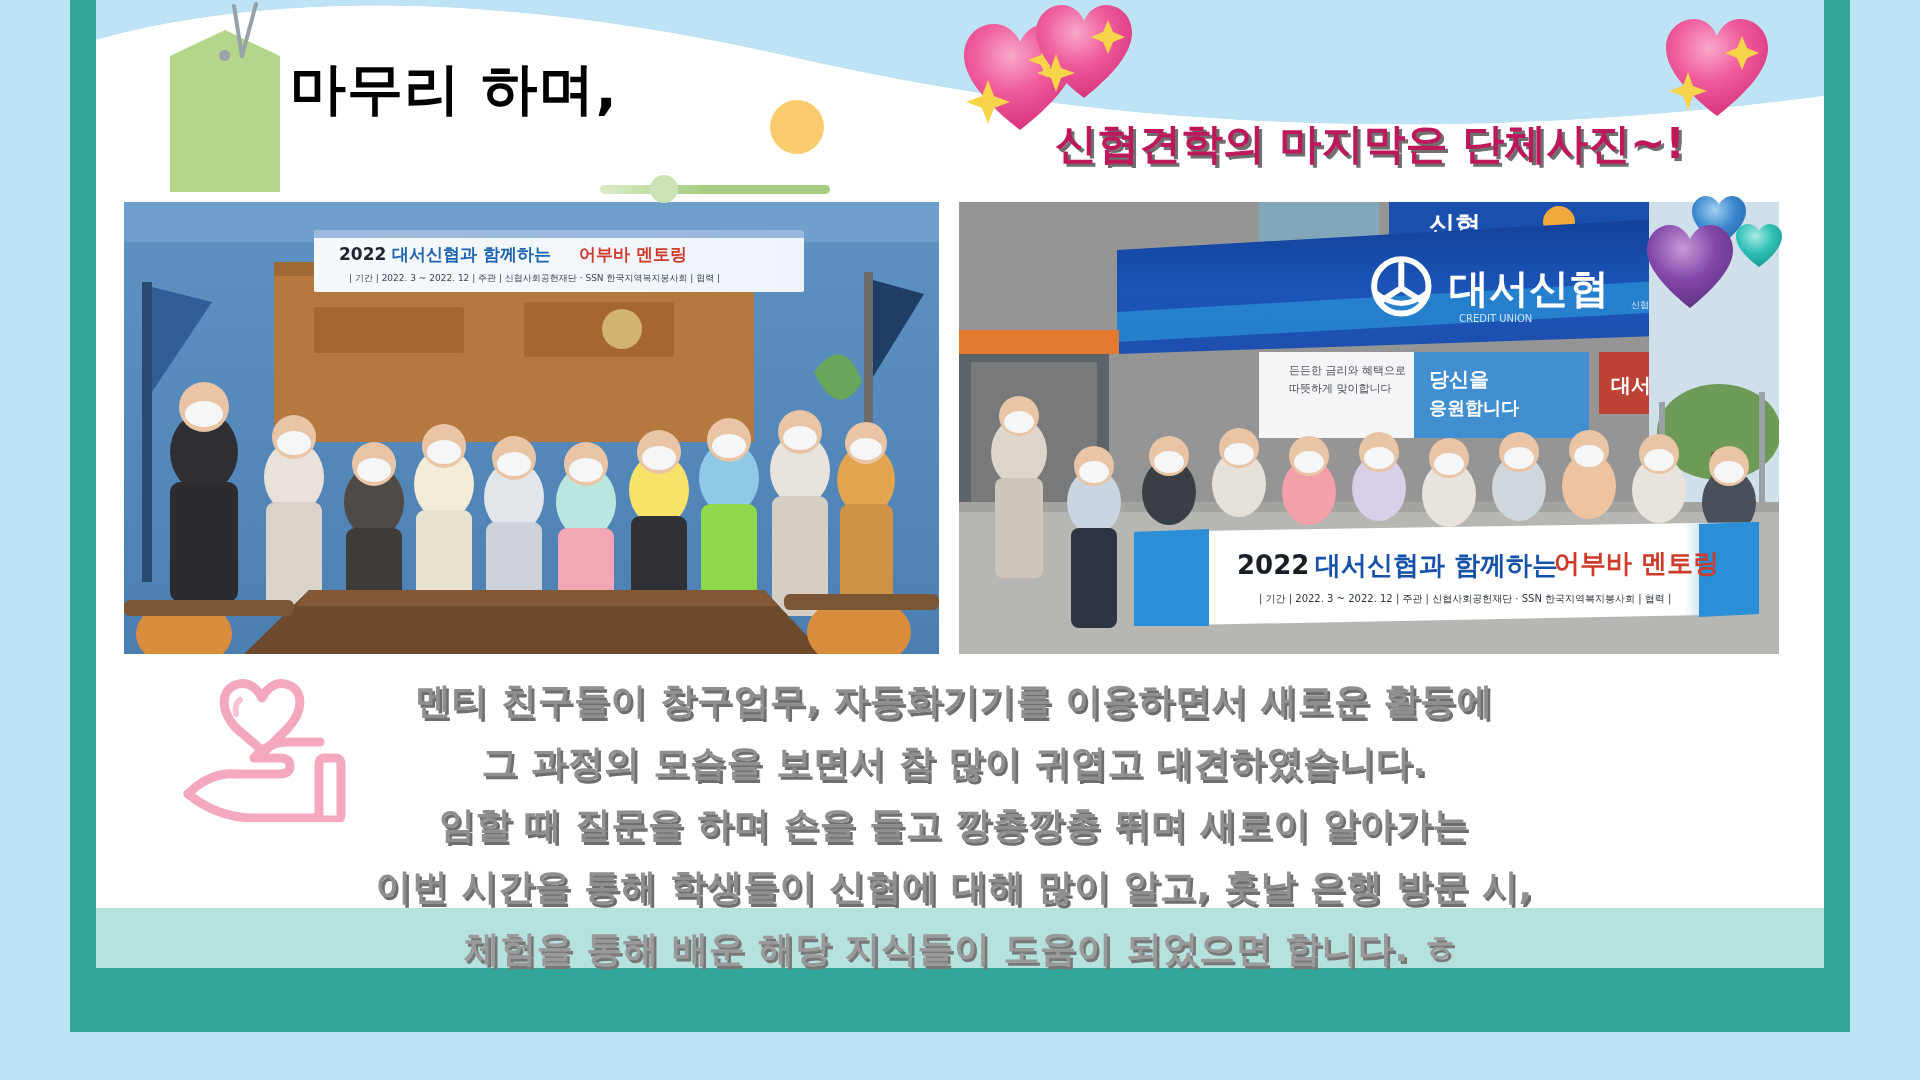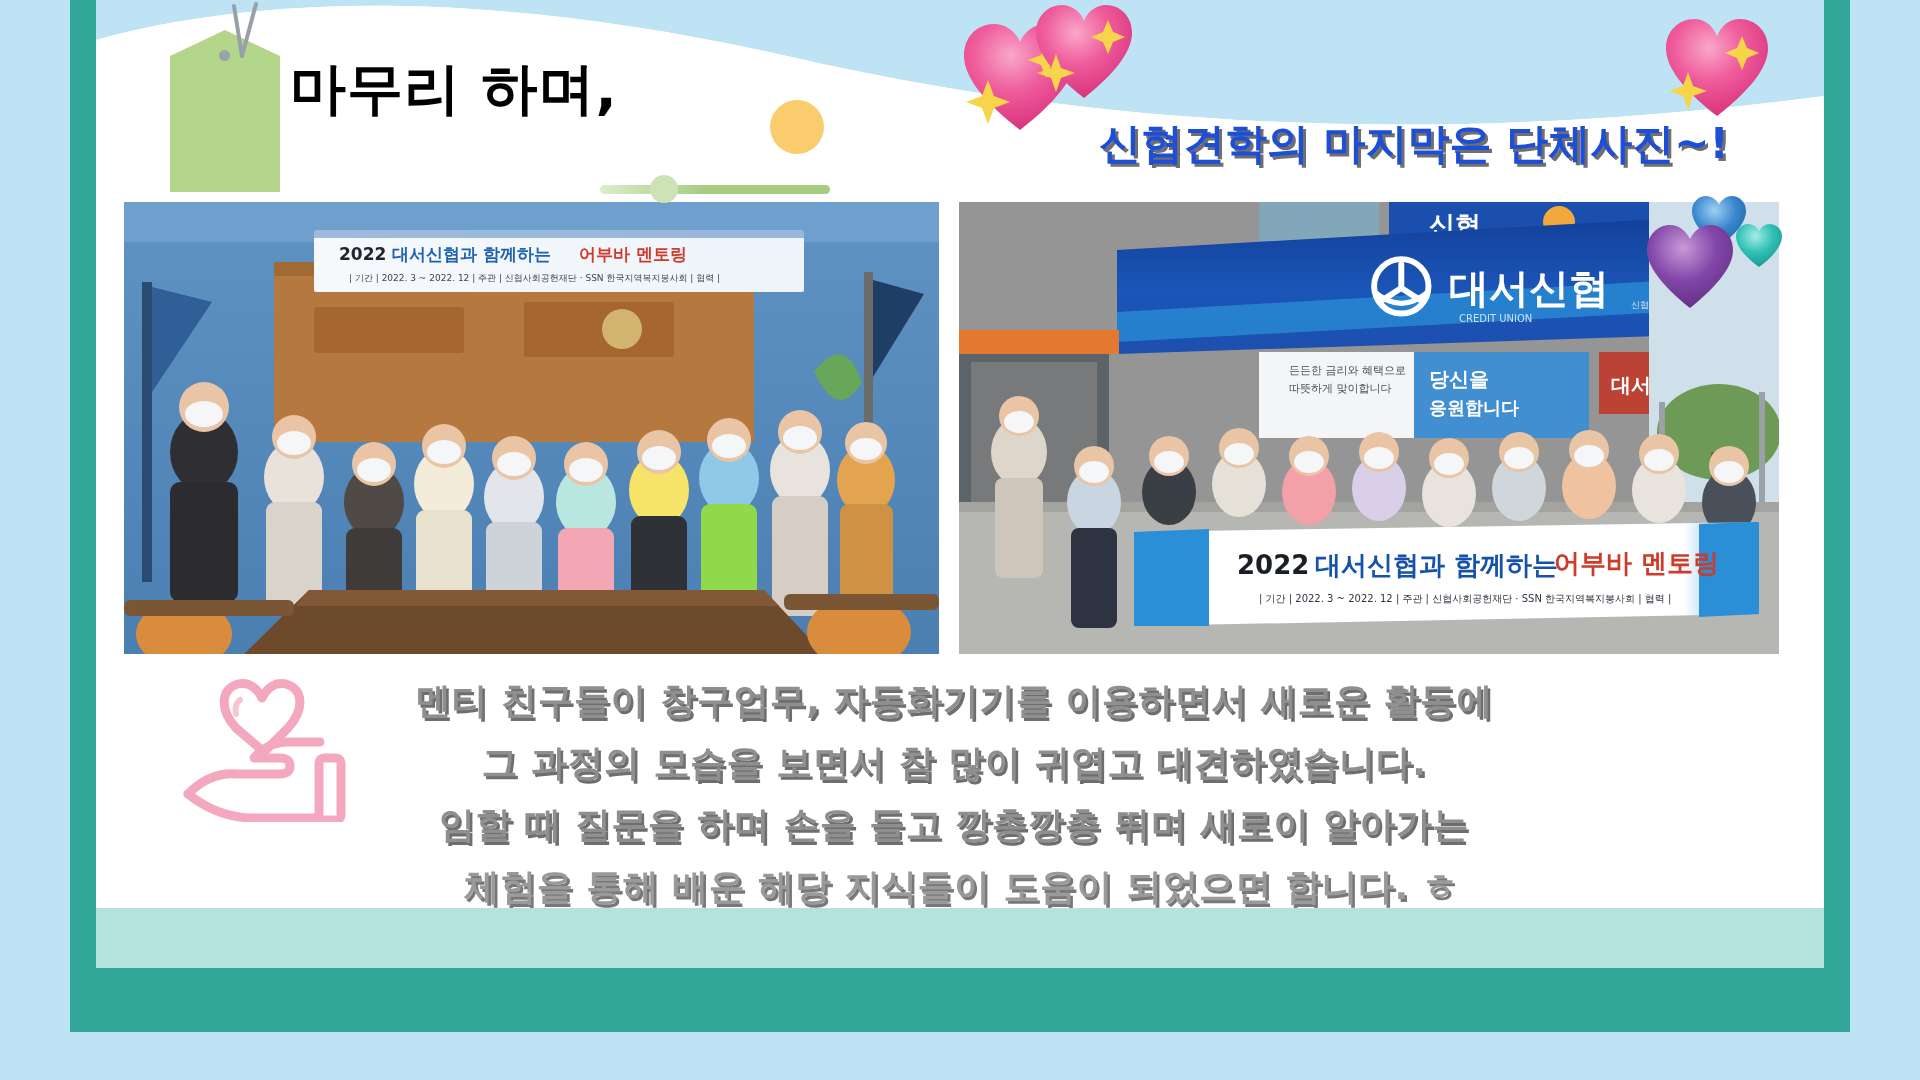--- a/index.html
+++ b/index.html
@@ -115,26 +115,25 @@
     white-space: nowrap;
     z-index: 9;
   }
 
   .headline {
     position: absolute;
     left: 1055px;
     top: 116px;
     font-size: 42px;
     font-weight: 700;
-    color: #1d4ed8;
+    color: #be185d;
     white-space: nowrap;
     text-shadow: 3px 3px 0 #6f6f6f;
     letter-spacing: 0px;
     z-index: 9;
-    margin-left: 44px;
   }
 
   
   .dot-yellow {
     position: absolute;
     left: 770px;
     top: 100px;
     width: 54px;
     height: 54px;
     border-radius: 50%;
@@ -483,20 +482,21 @@
     <path d="M62,28 q-6,4 -4,14" fill="none" stroke="#f8c4d3" stroke-width="6" stroke-linecap="round"></path>
     <path d="M10,122 q22,-22 48,-20 l44,0 q10,0 10,-8 q0,-8 -10,-8 l-26,0 q14,-16 34,-16 l32,0" fill="none" stroke="#f3a8bd" stroke-width="9" stroke-linecap="round" stroke-linejoin="round"></path>
     <path d="M10,122 q30,24 66,24 l62,0" fill="none" stroke="#f3a8bd" stroke-width="9" stroke-linecap="round"></path>
     <rect x="141" y="86" width="22" height="62" rx="5" fill="none" stroke="#f3a8bd" stroke-width="9"></rect>
   </svg>
 
   <div class="body-text">
     <div class="body-line">멘티 친구들이 창구업무, 자동화기기를 이용하면서 새로운 활동에</div>
     <div class="body-line">그 과정의 모습을 보면서 참 많이 귀엽고 대견하였습니다.</div>
     <div class="body-line">임할 때 질문을 하며 손을 들고 깡총깡총 뛰며 새로이 알아가는</div>
+    <div class="body-line">이번 시간을 통해 학생들이 신협에 대해 많이 알고, 훗날 은행 방문 시,</div>
     <div class="body-line last">체험을 통해 배운 해당 지식들이 도움이 되었으면 합니다. ㅎ</div>
   </div>
 
   <svg class="deco deco-pink-1" viewBox="0 0 120 118">
     <defs>
         <radialGradient id="pk1" cx="0.42" cy="0.3" r="0.75">
       <stop offset="0" stop-color="#f9a8c9"></stop>
           <stop offset="0.45" stop-color="#ef5c9c"></stop>
       <stop offset="1" stop-color="#d62e78"></stop>
         </radialGradient>

